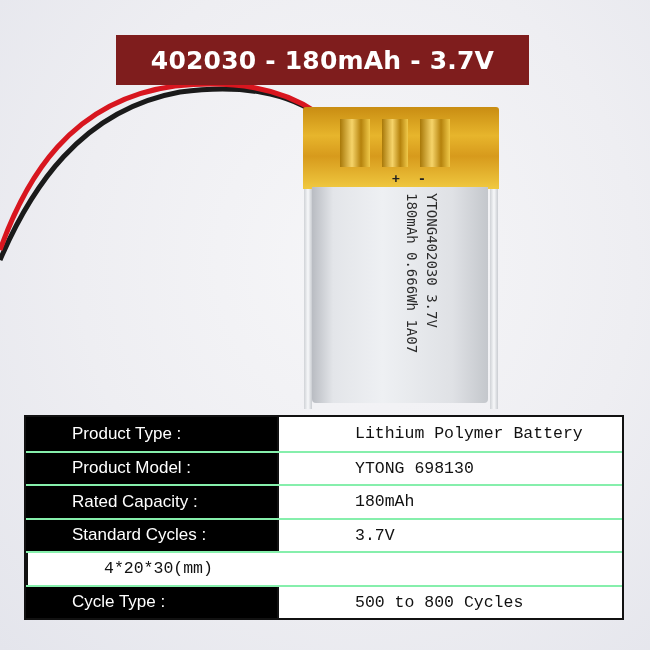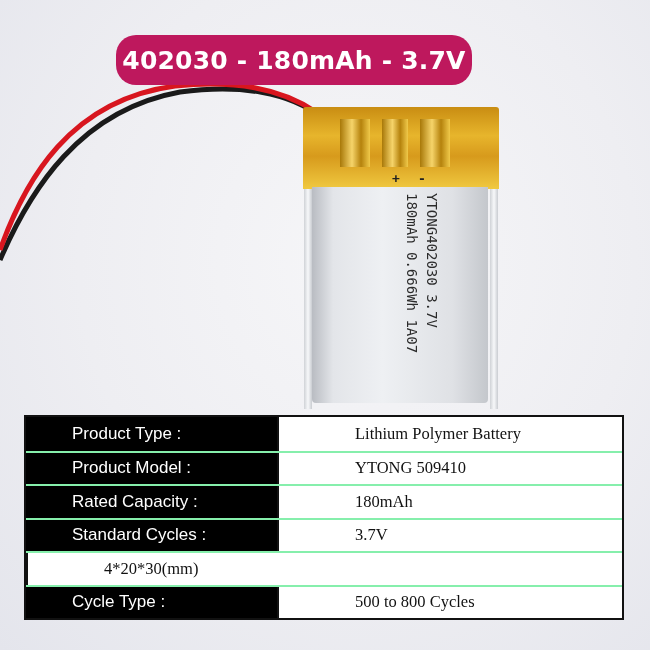--- a/index.html
+++ b/index.html
@@ -3,26 +3,25 @@
 <meta charset="utf-8">
 <style>
   * { box-sizing: border-box; margin: 0; padding: 0; }
   html, body { width: 650px; height: 650px; overflow: hidden; }
   body {
     position: relative;
     background: radial-gradient(ellipse at 55% 40%, #f6f6f8 0%, #eeeef2 55%, #e4e5ec 100%);
     font-family: "DejaVu Sans", sans-serif;
   }
   .title-banner {
-    position: absolute; left: 116px; top: 35px; width: 356px; height: 50px;
-    background: #be185d; color: #fff;
+    position: absolute; left: 116px; top: 35px; width: 413px; height: 50px;
+    background: #7f1d1d; color: #fff;
     display: flex; align-items: center; justify-content: center;
     font-family: "DejaVu Sans", sans-serif; font-weight: bold; font-size: 25px;
     letter-spacing: 0.2px;
-    border-radius: 20px;
   }
   .wires { position: absolute; left: 0; top: 0; width: 650px; height: 650px; }
   .battery {
     position: absolute; left: 300px; top: 105px; width: 200px; height: 305px;
   }
   .tape {
     position: absolute; left: 3px; top: 2px; width: 196px; height: 82px;
     background: linear-gradient(180deg, #c98d12 0%, #e7b52c 35%, #d79a1c 60%, #f0c940 100%);
     border-radius: 3px 3px 0 0;
   }
@@ -58,21 +57,21 @@
   }
   .spec-row { display: flex; height: 33.5px; border-top: 2px solid #86efac; }
   .spec-row:first-child { border-top: none; }
   .spec-label {
     width: 251px; background: #000; color: #fff;
     font-family: "Liberation Sans", sans-serif; font-size: 17px;
     display: flex; align-items: center; padding-left: 46px; text-align: right;
   }
   .spec-value {
     flex: 1; background: #fff; color: #111; margin-left: 2px;
-    font-family: Liberation Serif, serif; font-size: 16.5px;
+    font-family: Liberation Mono, monospace; font-size: 16.5px;
     display: flex; align-items: center; padding-left: 76px;
   }
 </style>
 </head>
 <body>
 
 <svg class="wires" viewBox="0 0 650 650">
   <path d="M 0 260 C 30 190, 80 110, 180 92 C 240 84, 290 92, 322 118" fill="none" stroke="#1a1a1a" stroke-width="5"></path>
   <path d="M 0 250 C 25 180, 70 100, 175 86 C 235 80, 280 88, 316 112" fill="none" stroke="#d8161f" stroke-width="5"></path>
 </svg>
@@ -97,21 +96,21 @@
   </div>
 </div>
 
 <div class="specs">
   <div class="spec-row">
     <div class="spec-label">Product Type :</div>
     <div class="spec-value">Lithium Polymer Battery</div>
   </div>
   <div class="spec-row">
     <div class="spec-label">Product Model :</div>
-    <div class="spec-value">YTONG 509410</div>
+    <div class="spec-value">YTONG 698130</div>
   </div>
   <div class="spec-row">
     <div class="spec-label">Rated Capacity :</div>
     <div class="spec-value">180mAh</div>
   </div>
   <div class="spec-row">
     <div class="spec-label">Standard Cycles :</div>
     <div class="spec-value">3.7V</div>
   </div>
   <div class="spec-row">

